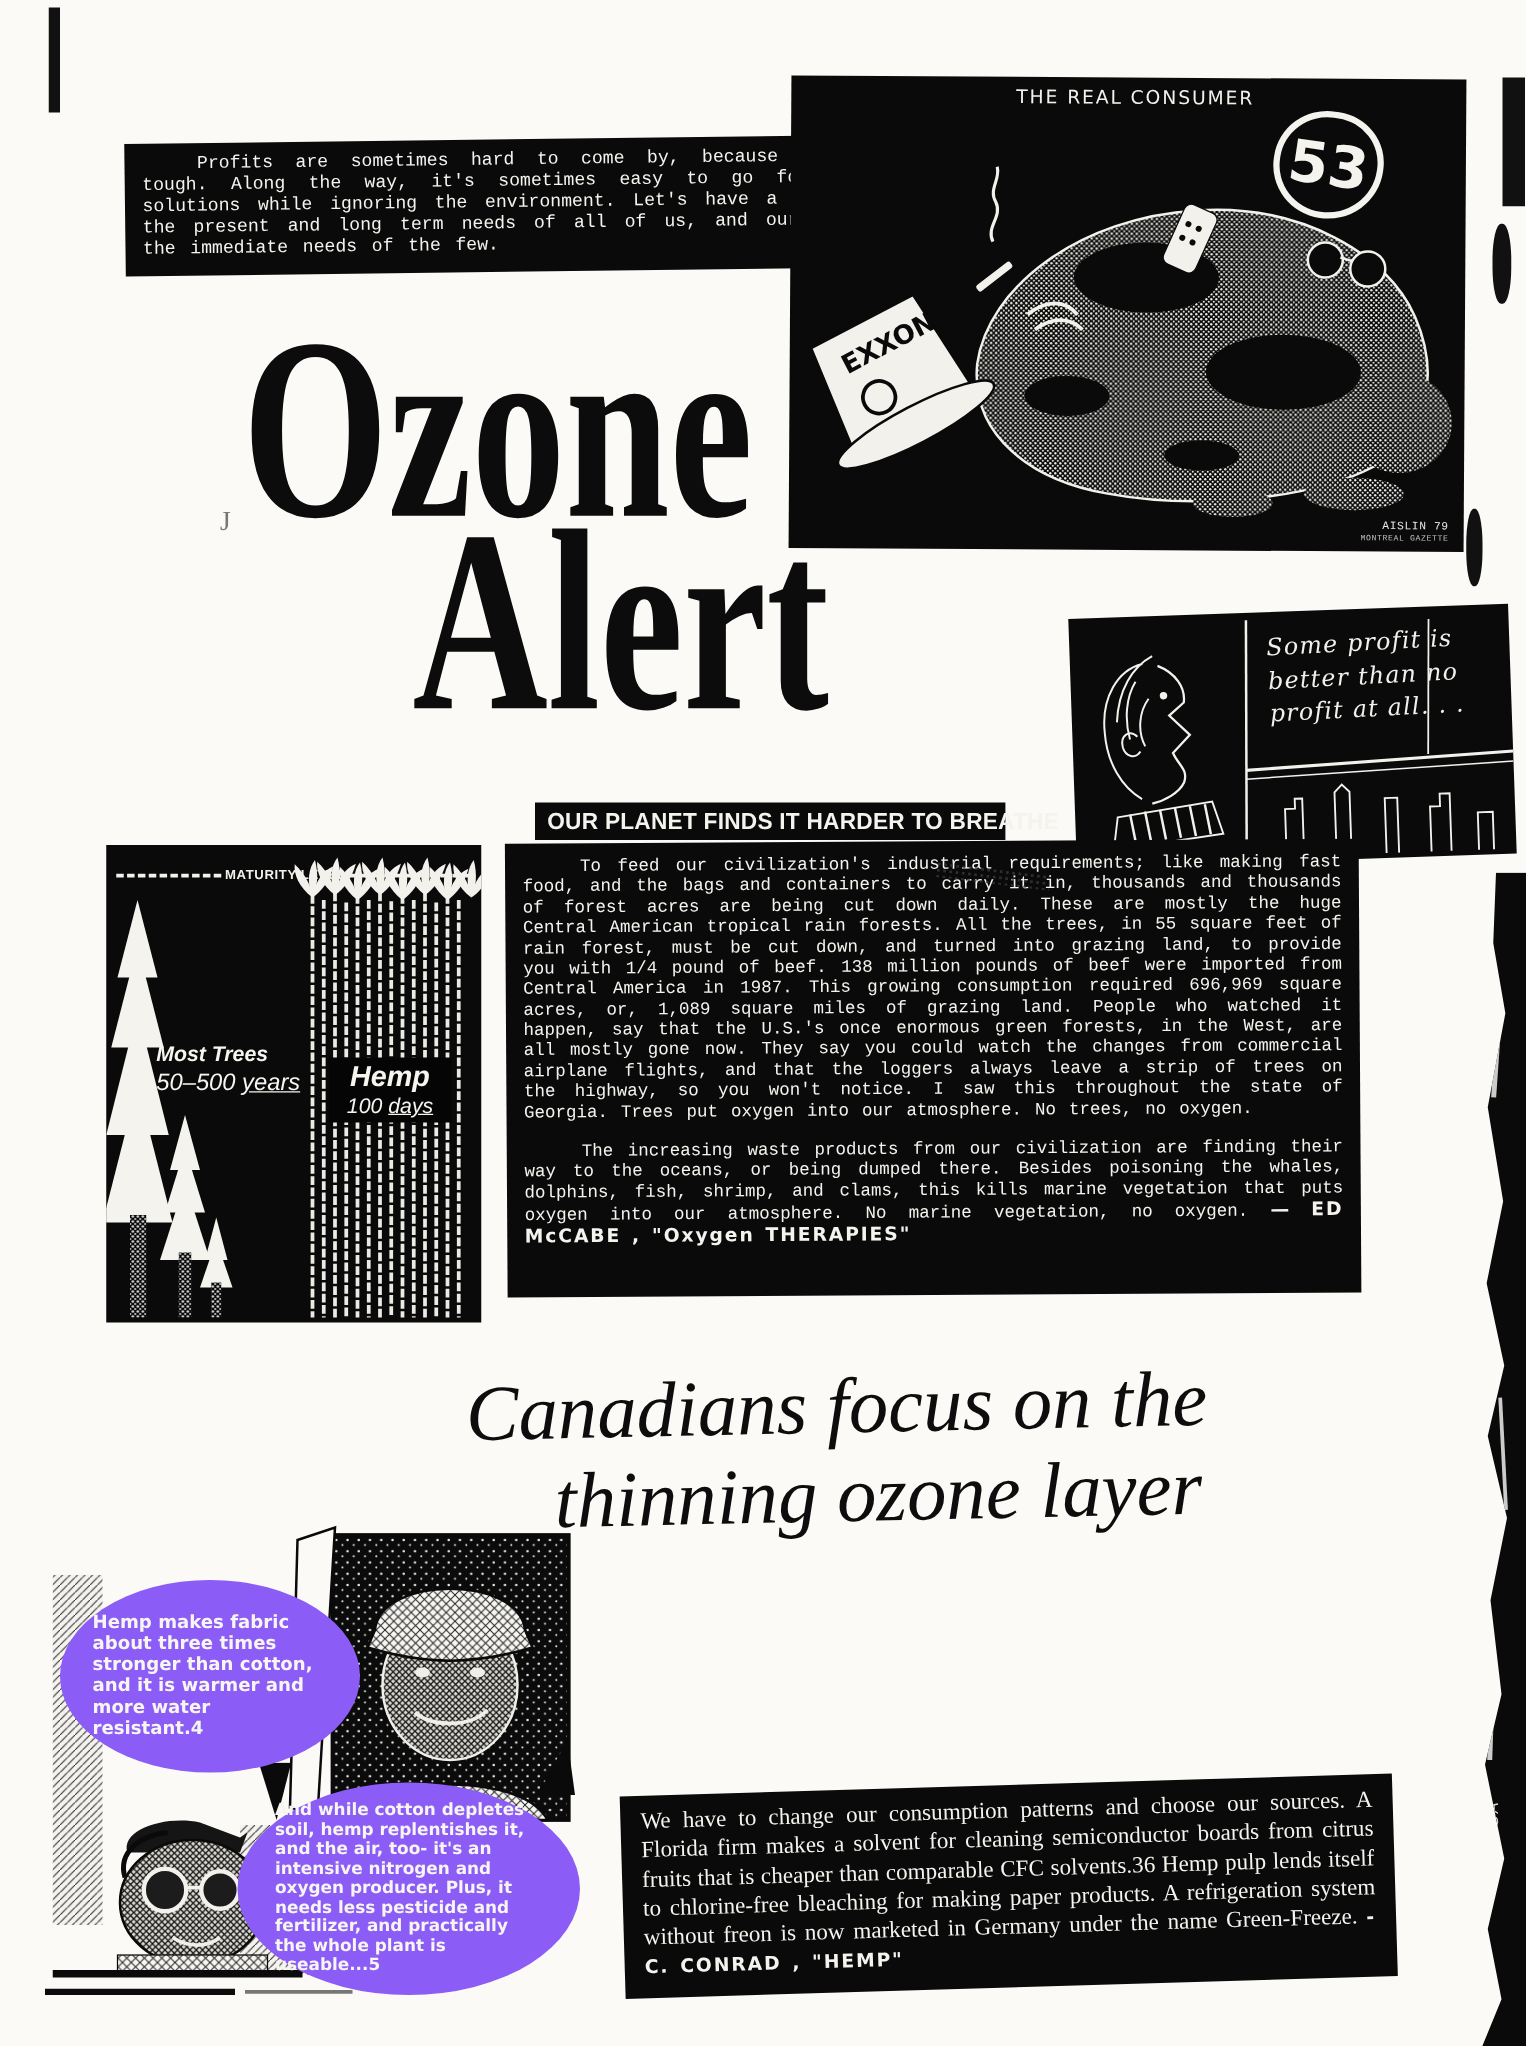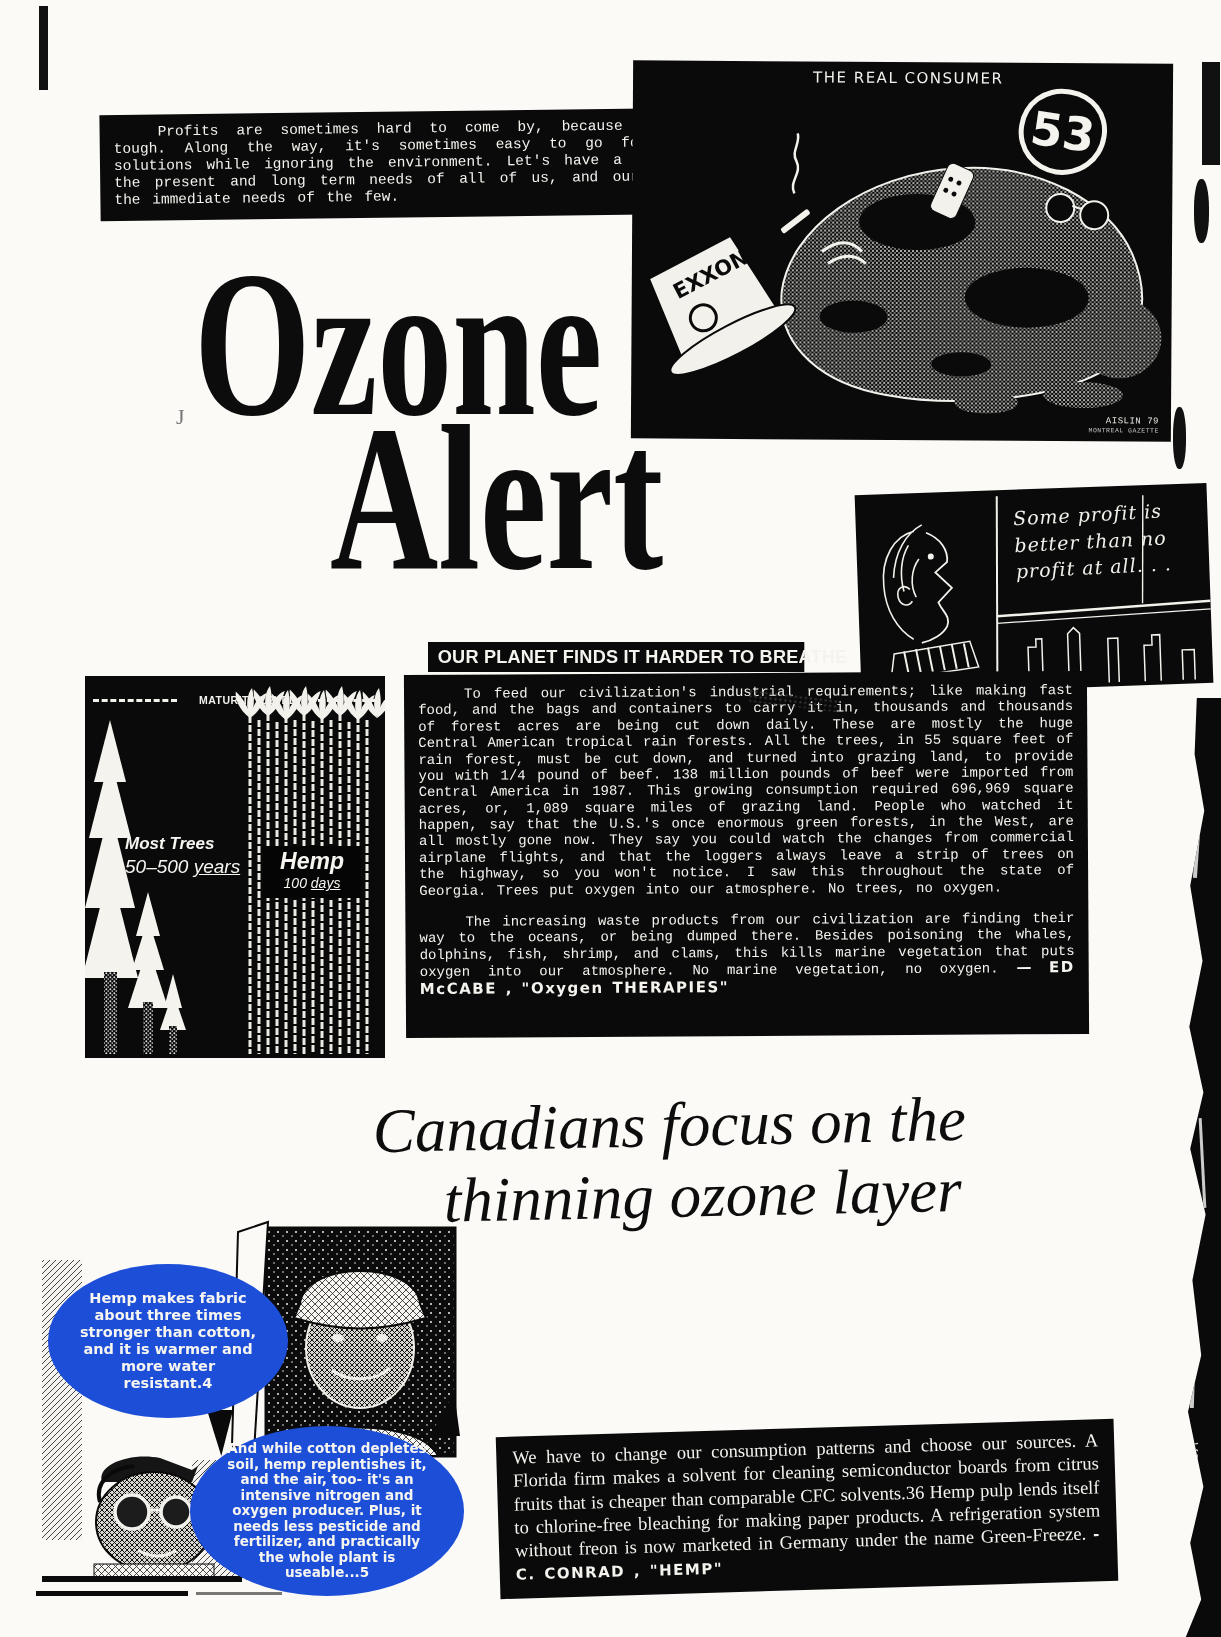--- a/index.html
+++ b/index.html
@@ -43,33 +43,33 @@
 
   
   .profit-panel{left:858px;top:489px;width:352px;height:200px;transform:rotate(-2deg);overflow:hidden;}
   .profit-caption{position:absolute;left:158px;top:14px;width:190px;color:#f1f0ea;
     font-family:"DejaVu Serif",serif;font-style:italic;font-size:19px;line-height:1.4;
     letter-spacing:1px;white-space:pre-line;transform:rotate(-1deg);}
 
   
   .gc-title{left:95px;top:634px;font-weight:bold;font-size:25px;letter-spacing:.5px;color:#0d0d0d;}
   .gc-box{left:85px;top:676px;width:300px;height:382px;}
-  .gc-maturity{position:absolute;left:8px;right:8px;top:18px;display:flex;align-items:center;gap:22px;}
+  .gc-maturity{position:absolute;left:8px;right:8px;top:18px;display:flex;align-items:center;gap:3px;}
   .gc-maturity .dash{border-top:3px dashed #f2f1ec;height:0;}
   .gc-maturity .d1{flex:0 0 84px;}
   .gc-maturity .d2{flex:1;}
   .gc-maturity .lbl{color:#f2f1ec;font-size:10.5px;font-weight:bold;letter-spacing:.5px;}
   .gc-svg{position:absolute;left:0;top:0;width:300px;height:382px;}
   .gc-trees-label{position:absolute;left:40px;top:158px;width:140px;color:#f6f5f0;font-style:italic;}
   .gc-trees-label .l1{font-weight:bold;font-size:17px;}
   .gc-trees-label .l2{font-size:19px;margin-top:2px;}
   .gc-hemp-label{position:absolute;left:178px;top:170px;width:98px;height:50px;background:#050505;
     color:#f6f5f0;text-align:center;font-style:italic;padding-top:2px;}
   .gc-hemp-label .l1{font-weight:bold;font-size:23px;}
-  .gc-hemp-label .l2{font-size:14px;}
+  .gc-hemp-label .l2{font-size:17px;}
   .und{text-decoration:underline;}
 
   
   .breathe-head{left:428px;top:642px;width:374px;height:30px;display:flex;align-items:center;
     padding-left:10px;font-weight:bold;font-size:18.5px;letter-spacing:.2px;transform:scaleX(.98);
     transform-origin:left;white-space:nowrap;}
   .breathe-body{left:405px;top:673px;width:683px;height:363px;padding:11px 14px;
     transform:rotate(-0.35deg);font-family:"Liberation Mono",monospace;font-size:14px;
     line-height:1.17;word-spacing:2px;text-align:justify;box-sizing:border-box;}
   .breathe-body p{margin:0;text-indent:46px;}
@@ -81,22 +81,22 @@
   .feature-head{left:300px;top:1090px;width:740px;text-align:center;color:#0d0d0d;
     font-family:"Liberation Serif",serif;font-style:italic;font-size:63px;line-height:1.12;
     transform:rotate(-1.2deg);}
   .feature-head .hl2{transform:translateX(32px);display:block;}
   .byline{left:772px;top:1449px;font-family:Liberation Mono, monospace;font-style:italic;
     font-size:21px;color:#111;}
 
   
   .comic{left:42px;top:1220px;width:415px;height:378px;}
   .comic-svg{position:absolute;left:0;top:0;width:415px;height:378px;}
-  .bubble{position:absolute;background:#1d4ed8;border-radius:50%;color:#f6f5f0;
-    display:flex;align-items:center;justify-content:center;text-align:center;
+  .bubble{position:absolute;background:#8b5cf6;border-radius:50%;color:#f6f5f0;
+    display:flex;align-items:center;justify-content:center;text-align:left;
     font-family:"DejaVu Sans",sans-serif;font-weight:bold;box-sizing:border-box;}
   .bubble1{left:6px;top:44px;width:240px;height:154px;padding:18px 26px;font-size:14.5px;line-height:1.18;}
   .bubble2{left:148px;top:206px;width:274px;height:170px;padding:20px 30px;font-size:13.5px;line-height:1.15;}
   .tail{position:absolute;background:#0a0a0a;}
   .tail1{left:165px;top:190px;width:26px;height:46px;clip-path:polygon(0 0,100% 0,55% 100%);}
   .tail2{left:388px;top:172px;width:30px;height:44px;clip-path:polygon(0 100%,100% 100%,80% 0);}
   .comic-underline{background:#0b0b0b;}
 
   
   .conrad{left:498px;top:1428px;width:618px;padding:10px 16px 12px;transform:rotate(-1.7deg);

